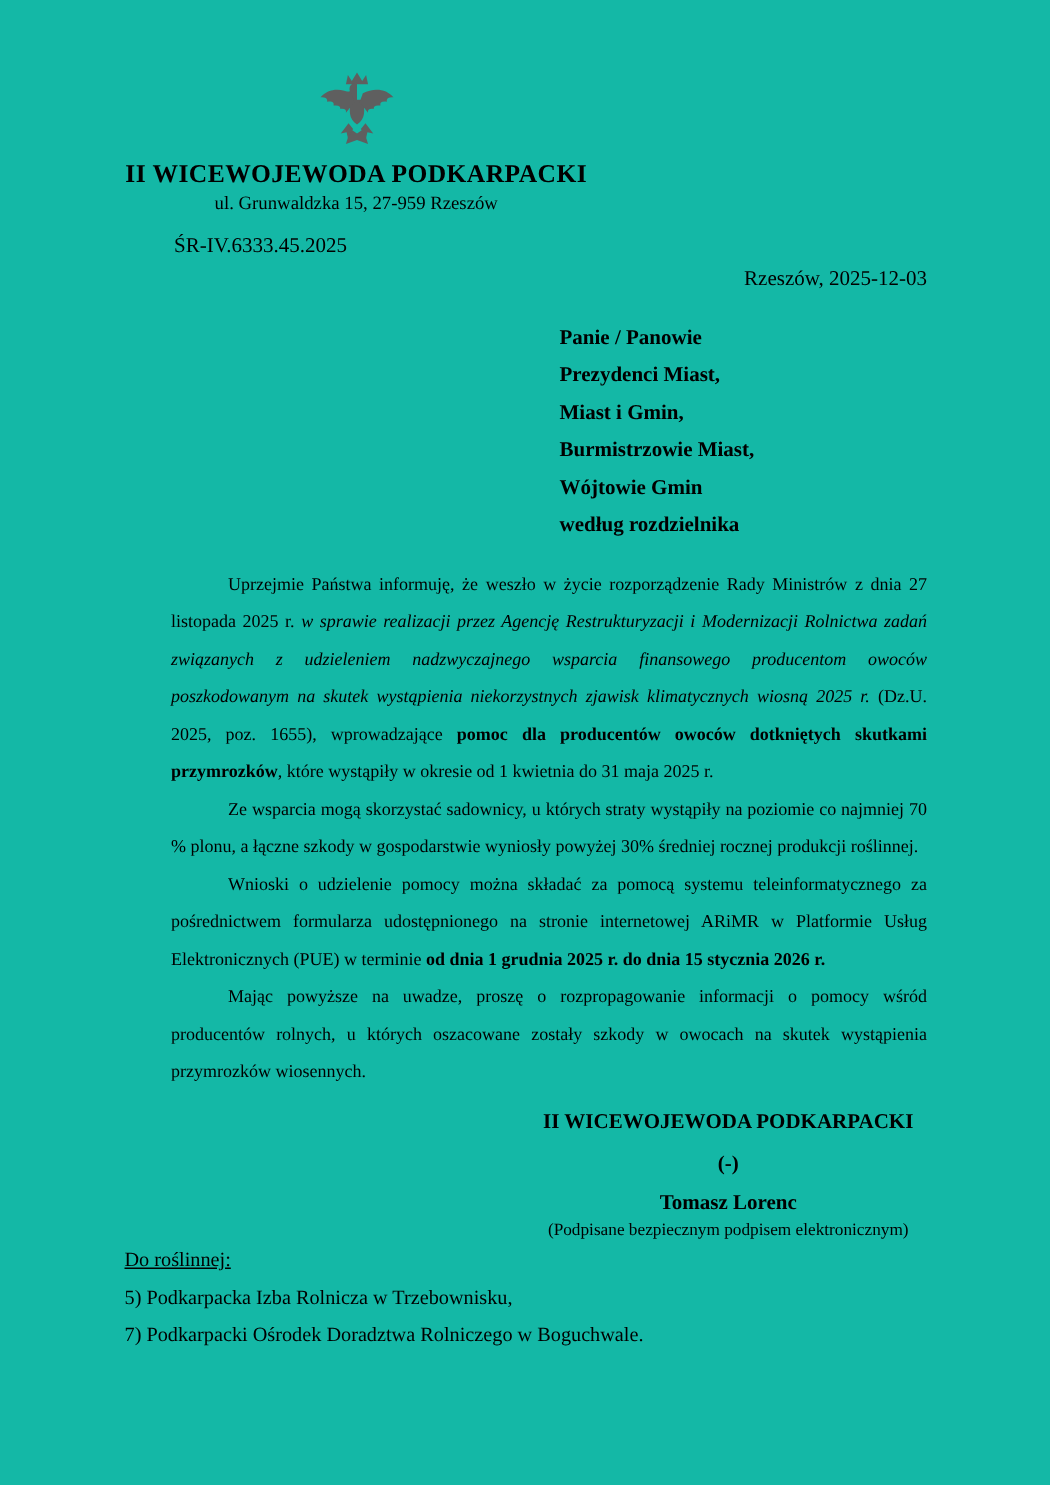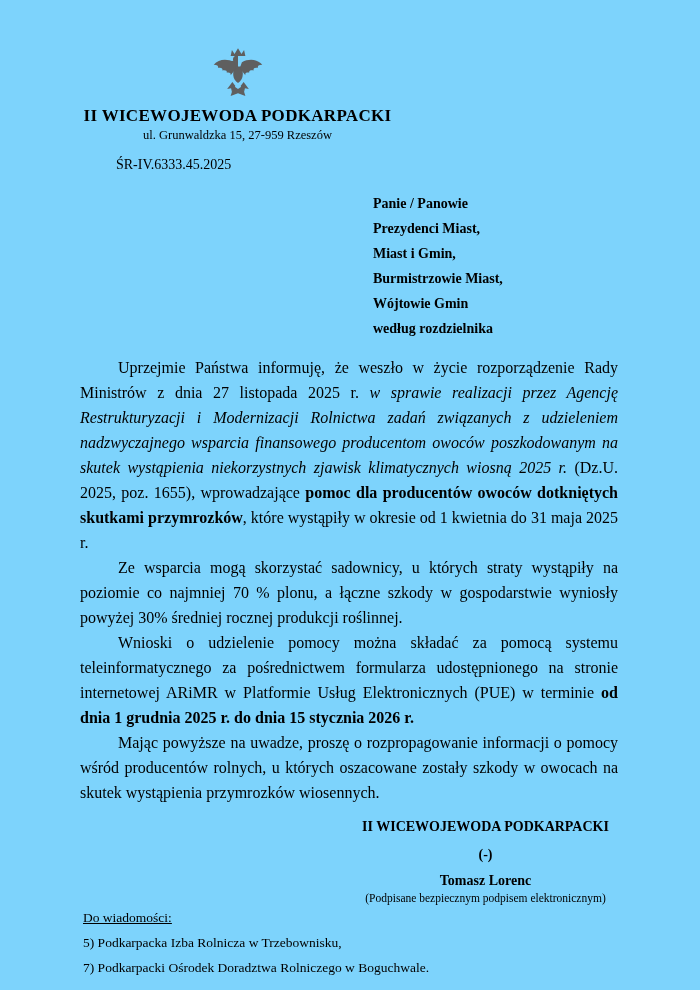--- a/index.html
+++ b/index.html
@@ -1,20 +1,20 @@
 <!DOCTYPE html>
 <html><head>
 <meta charset="utf-8">
 <style>
   * { margin: 0; padding: 0; box-sizing: border-box; }
   html, body { background: #ffffff; }
   .page {
     width: 700px;
     height: 990px;
-    background: #7dd3fc;
+    background: #14b8a6;
     color: #000000;
     font-family: "Liberation Serif", serif;
     position: relative;
     overflow: hidden;
   }
   .header-left {
     padding-top: 44px;
     margin-left: 45px;
     width: 385px;
     text-align: center;
@@ -40,22 +40,22 @@
     margin: 6px 82px 0 0;
     font-size: 14px;
   }
   .recipient {
     margin: 18px 0 0 373px;
     font-weight: bold;
     font-size: 14px;
     line-height: 25px;
   }
   .body-text {
-    margin: 14px 82px 0 80px;
-    font-size: 16px;
+    margin: 14px 82px 0 114px;
+    font-size: 12px;
     line-height: 25px;
     text-align: justify;
   }
   .para { text-indent: 38px; }
   .seg-n { font-style: normal; }
   .seg-i { font-style: italic; }
   .seg-b { font-weight: bold; }
   .signature {
     margin: 10px 0 0 353px;
     width: 265px;
@@ -90,20 +90,21 @@
           <path d="M47 86 l-12 16 9 -2 2 9 8 -14 z"></path>
           <path d="M73 86 l12 16 -9 -2 -2 9 -8 -14 z"></path>
         </g>
       </svg>
     </span>
     <div class="org-title">II WICEWOJEWODA PODKARPACKI</div>
     <div class="org-address">ul. Grunwaldzka 15, 27-959 Rzeszów</div>
   </div>
 
   <div class="ref-number">ŚR-IV.6333.45.2025</div>
+  <div class="date-line">Rzeszów, 2025-12-03</div>
 
   <div class="recipient">
     <div>Panie / Panowie</div>
     <div>Prezydenci Miast,</div>
     <div>Miast i Gmin,</div>
     <div>Burmistrzowie Miast,</div>
     <div>Wójtowie Gmin</div>
     <div>według rozdzielnika</div>
   </div>
 
@@ -115,18 +116,18 @@
   </div>
 
   <div class="signature">
     <div class="sig-title">II WICEWOJEWODA PODKARPACKI</div>
     <div class="sig-dash">(-)</div>
     <div class="sig-name">Tomasz Lorenc</div>
     <div class="sig-note">(Podpisane bezpiecznym podpisem elektronicznym)</div>
   </div>
 
   <div class="footer">
-    <div class="footer-heading">Do wiadomości:</div>
+    <div class="footer-heading">Do roślinnej:</div>
     <div>5) Podkarpacka Izba Rolnicza w Trzebownisku,</div>
     <div>7) Podkarpacki Ośrodek Doradztwa Rolniczego w Boguchwale.</div>
   </div>
 
 </div>
 
 </body></html>

